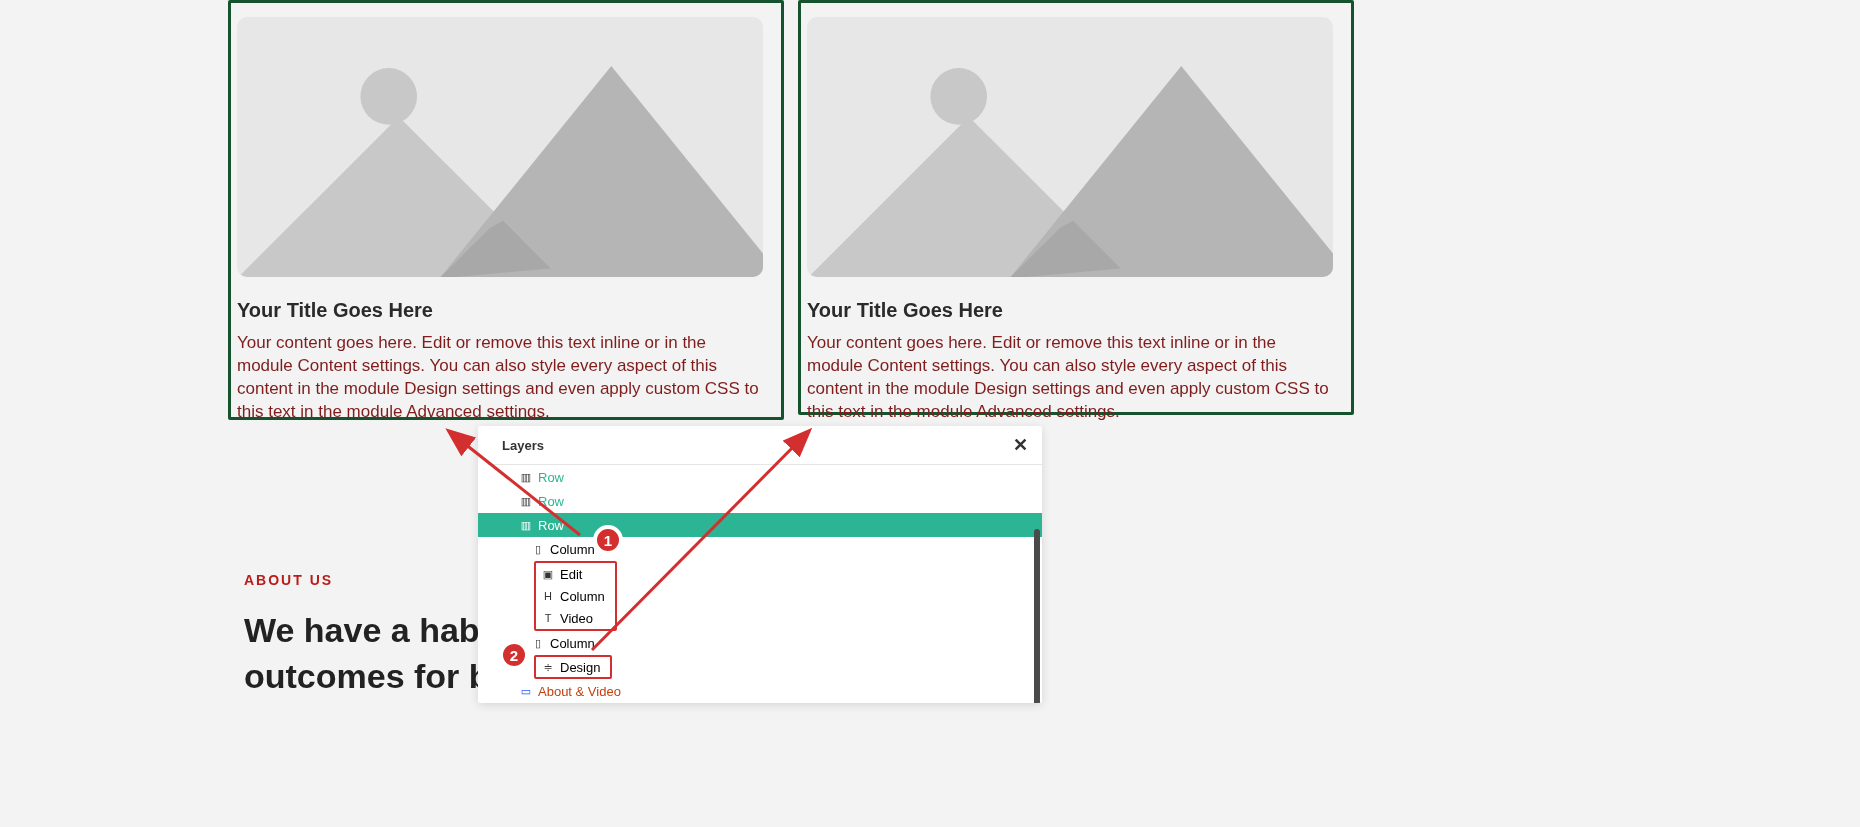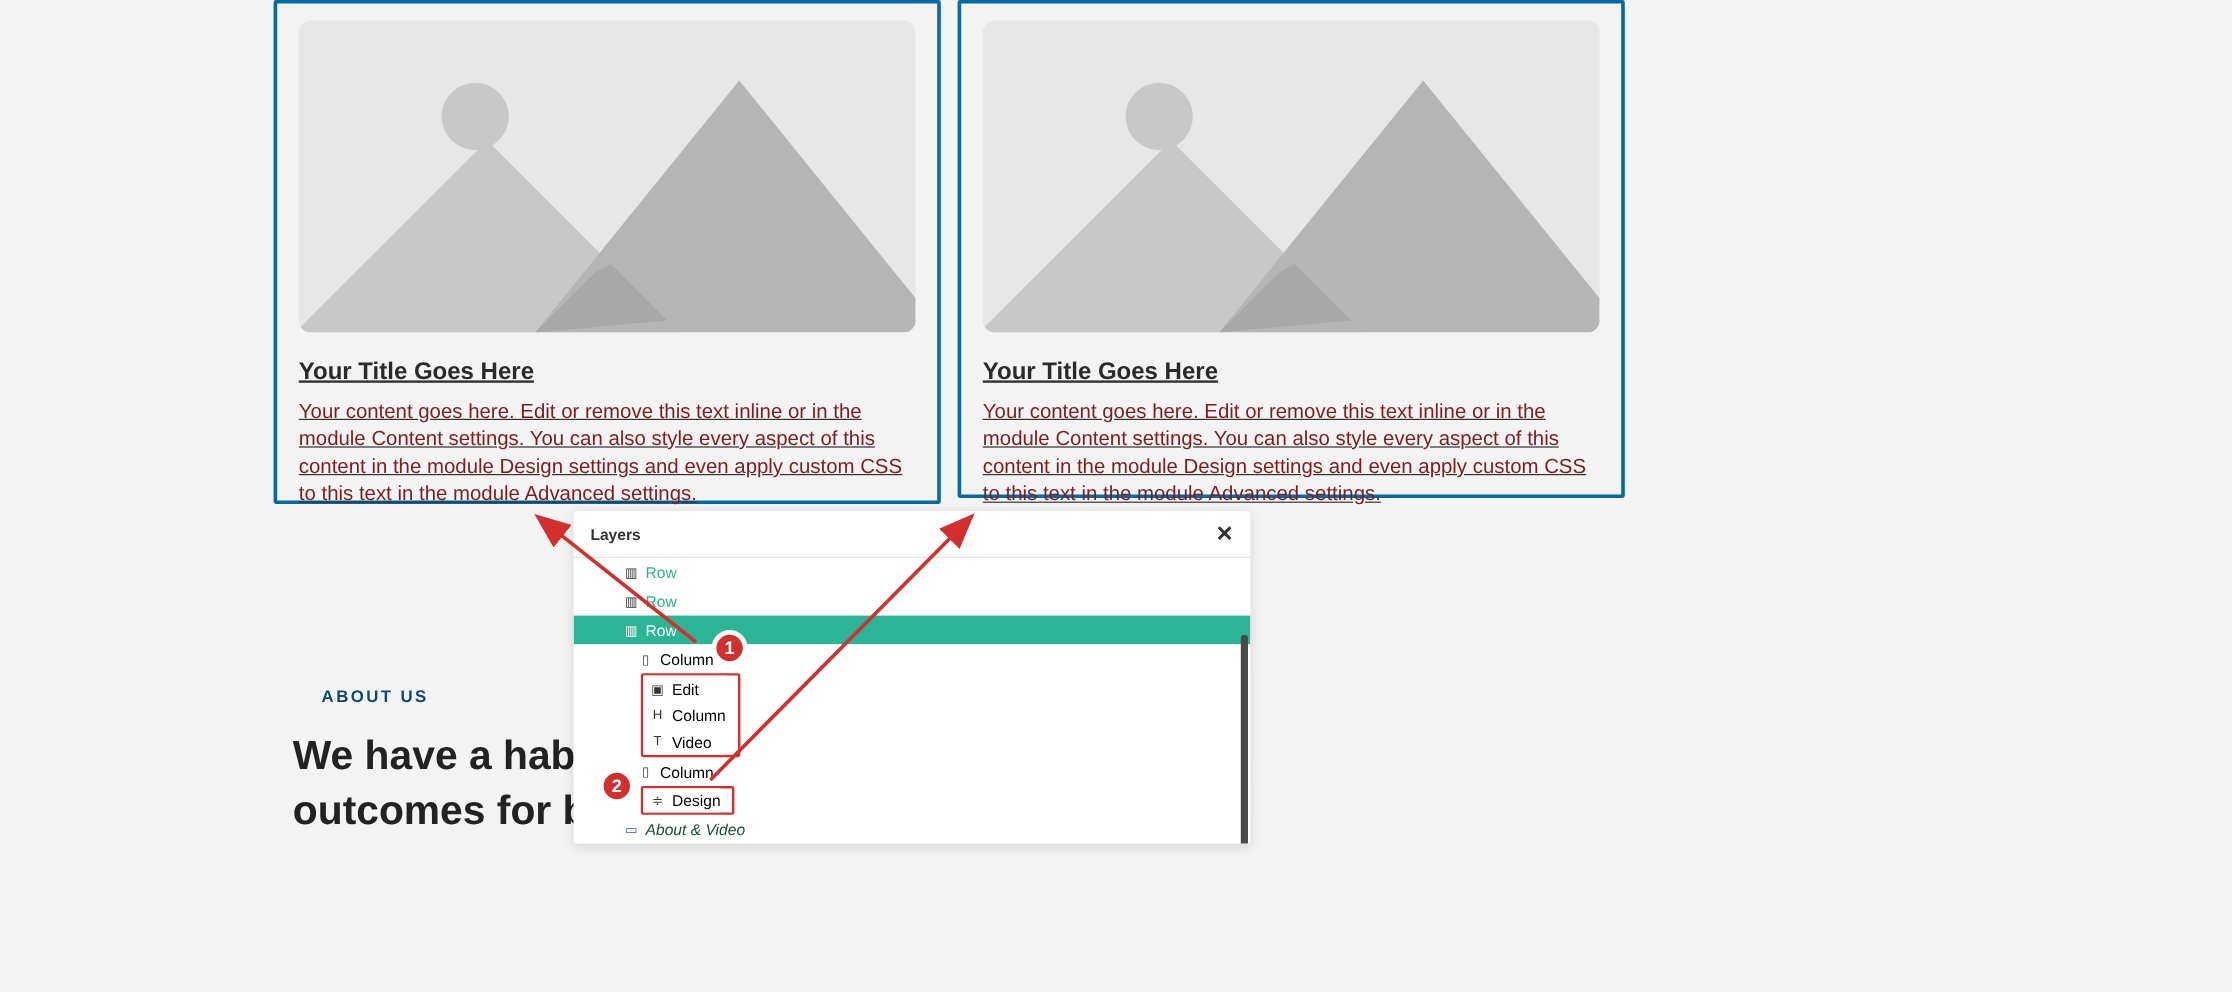--- a/index.html
+++ b/index.html
@@ -9,24 +9,23 @@
     width: 1860px;
     height: 827px;
     position: relative;
     overflow: hidden;
     color: #333;
   }
   
   .card {
     position: absolute;
     width: 556px;
-    border: 3px solid #0369a1;
+    border: 3px solid #14532d;
     border-radius: 2px;
-    padding: 14px 18px 18px 18px;
-    text-decoration: underline;
+    padding: 14px 18px 18px 6px;
   }
   .card.left  { left: 228px; top: 0; height: 420px; }
   .card.right { left: 798px; top: 0; height: 415px; }
   .placeholder {
     width: 100%;
     height: 260px;
     background: #e7e7e7;
     border-radius: 10px;
     margin-bottom: 22px;
     position: relative;
@@ -47,24 +46,23 @@
   
   .about {
     position: absolute;
     left: 244px;
     top: 572px;
   }
   .about-label {
     font-size: 14px;
     font-weight: 700;
     letter-spacing: 2px;
-    color: #0c4a6e;
+    color: #b91c1c;
     text-transform: uppercase;
     margin-bottom: 20px;
-    margin-left: 24px;
   }
   .about-heading {
     font-size: 34px;
     font-weight: 800;
     color: #222;
     line-height: 1.35;
   }
 
   
   .layers-panel {
@@ -76,38 +74,39 @@
     border-radius: 3px;
     box-shadow: 0 2px 10px rgba(0,0,0,.12);
     overflow: hidden;
   }
   .lp-header {
     display: flex;
     justify-content: space-between;
     align-items: center;
     padding: 10px 14px;
     border-bottom: 1px solid #e6e6e6;
+    margin-left: 10px;
   }
   .lp-title { font-size: 13px; font-weight: 700; color: #333; }
   .lp-close { font-size: 18px; font-weight: 700; cursor: pointer; line-height: 1; }
   .layer-row {
     display: flex;
     align-items: center;
     font-size: 13px;
     height: 24px;
     cursor: pointer;
     background: #fff;
   }
   .layer-row.green .layer-text { color: #2cb594; }
   .layer-row.sel {
     background: #2cb594;
     color: #fff;
   }
   .layer-row.sel .layer-text { color: #fff; }
-  .layer-row.blue .layer-text { color: #14532d; font-style: italic; }
+  .layer-row.blue .layer-text { color: #c2410c; }
   .layer-row .icon {
     width: 16px;
     display: inline-flex;
     justify-content: center;
     font-size: 11px;
   }
   .layer-text { margin-left: 4px; color: #000000; }
 
   .indent1 { padding-left: 40px; }
   .indent2 { padding-left: 52px; }

